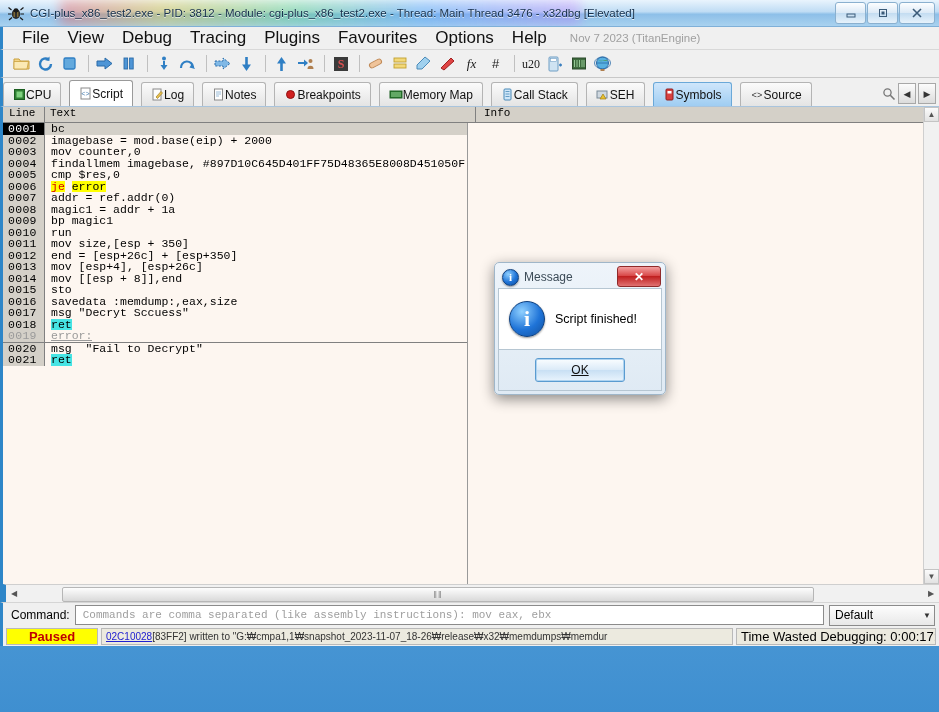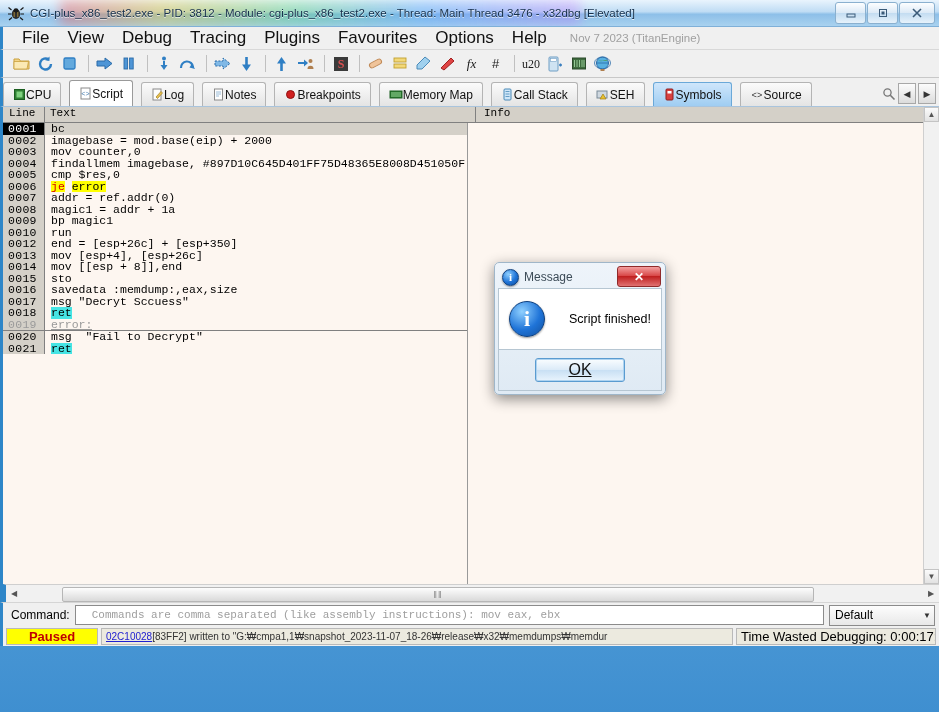--- a/index.html
+++ b/index.html
@@ -134,21 +134,21 @@
     display:flex;align-items:center;justify-content:center;color:#8a8a8a;font-size:9px;letter-spacing:1px;
   }
   
   .cmdbar{
     height:24px;background:#f0f0f0;display:flex;align-items:center;padding:0 4px;gap:5px;
     border-left:3px solid #2e86c8;border-top:1px solid #d5d5d5;
   }
   .cmdlabel{font-size:12px;color:#000;padding-left:4px;}
   .cmdinput{
     flex:1;height:18px;background:#fff;border:1px solid #8b8b8b;
-    display:flex;align-items:center;padding-left:16px;
+    display:flex;align-items:center;padding-left:7px;
     font-family:"Liberation Mono",monospace;font-size:11px;color:#9e9e9e;
   }
   .combo{
     width:96px;height:19px;background:linear-gradient(180deg,#fdfdfd,#e8e8e8);
     border:1px solid #8b8b8b;display:flex;align-items:center;justify-content:space-between;
     padding:0 3px 0 5px;font-size:12px;color:#000;
   }
   .combo .arw{font-size:8px;color:#333;}
   
   .statusbar{
@@ -176,30 +176,30 @@
   .dlg-close{
     position:absolute;right:1px;top:0;width:42px;height:19px;
     background:linear-gradient(180deg,#f3a0a0,#d94a4a 45%,#c02020 50%,#e07272);
     border:1px solid #8f2a2a;border-radius:3px;
     display:flex;align-items:center;justify-content:center;color:#fff;font-size:12px;font-weight:bold;
   }
   .dlg-body{
     background:#fff;border:1px solid #b6c6d2;height:62px;
     display:flex;align-items:center;gap:10px;padding:0 10px;box-sizing:border-box;
   }
-  .dlg-msg{flex:1;text-align:right;font-size:12.5px;color:#000;}
+  .dlg-msg{flex:1;text-align:left;font-size:12.5px;color:#000;}
   .dlg-foot{
     height:40px;display:flex;align-items:center;justify-content:center;
     background:transparent;border:1px solid #b6c6d2;border-top:none;
   }
   .okbtn{
     width:88px;height:22px;border-radius:3px;
     background:linear-gradient(180deg,#fafdff,#dcebf8 48%,#c9e0f4 52%,#e9f4fd);
     border:1px solid #5a9bd0;box-shadow:0 0 0 1px #aed3f0 inset;
-    display:flex;align-items:center;justify-content:center;font-size:16px;color:#111;text-decoration:underline;
+    display:flex;align-items:center;justify-content:center;font-size:12px;color:#111;text-decoration:underline;
   }
   .icon-i{
     width:34px;height:34px;border-radius:50%;
     background:radial-gradient(circle at 35% 28%,#8fd0ff,#1f74d8 55%,#12509e);
     border:1px solid #0d3f7e;
     display:flex;align-items:center;justify-content:center;
     color:#fff;font-weight:bold;font-size:22px;font-family:"Liberation Serif",serif;
     box-shadow:0 1px 2px rgba(0,0,0,.4);
   }
   .icon-i.sm{width:15px;height:15px;font-size:11px;}
@@ -485,20 +485,21 @@
                 <div class="row cur"><div class="ln cur">0001</div><div class="txt">bc</div></div>
                 <div class="row"><div class="ln">0002</div><div class="txt">imagebase = mod.base(eip) + 2000</div></div>
                 <div class="row"><div class="ln">0003</div><div class="txt">mov counter,0</div></div>
                 <div class="row"><div class="ln">0004</div><div class="txt">findallmem imagebase, #897D10C645D401FF75D48365E8008D451050F</div></div>
                 <div class="row"><div class="ln">0005</div><div class="txt">cmp $res,0</div></div>
                 <div class="row"><div class="ln">0006</div><div class="txt"><span class="hl-yellow kw-red">je</span> <span class="hl-yellow">error</span></div></div>
                 <div class="row"><div class="ln">0007</div><div class="txt">addr = ref.addr(0)</div></div>
                 <div class="row"><div class="ln">0008</div><div class="txt">magic1 = addr + 1a</div></div>
                 <div class="row"><div class="ln">0009</div><div class="txt">bp magic1</div></div>
                 <div class="row"><div class="ln">0010</div><div class="txt">run</div></div>
+                <div class="row"><div class="ln">0011</div><div class="txt">mov size,[esp + 350]</div></div>
                 <div class="row"><div class="ln">0012</div><div class="txt">end = [esp+26c] + [esp+350]</div></div>
                 <div class="row"><div class="ln">0013</div><div class="txt">mov [esp+4], [esp+26c]</div></div>
                 <div class="row"><div class="ln">0014</div><div class="txt">mov [[esp + 8]],end</div></div>
                 <div class="row"><div class="ln">0015</div><div class="txt">sto</div></div>
                 <div class="row"><div class="ln">0016</div><div class="txt">savedata :memdump:,eax,size</div></div>
                 <div class="row"><div class="ln">0017</div><div class="txt">msg "Decryt Sccuess"</div></div>
                 <div class="row"><div class="ln">0018</div><div class="txt"><span class="hl-cyan">ret</span></div></div>
                 <div class="row sep"><div class="ln dim">0019</div><div class="txt"><span class="lbl-grey">error:</span></div></div>
                 <div class="row"><div class="ln">0020</div><div class="txt">msg  "Fail to Decrypt"</div></div>
                 <div class="row"><div class="ln">0021</div><div class="txt"><span class="hl-cyan">ret</span></div></div>

